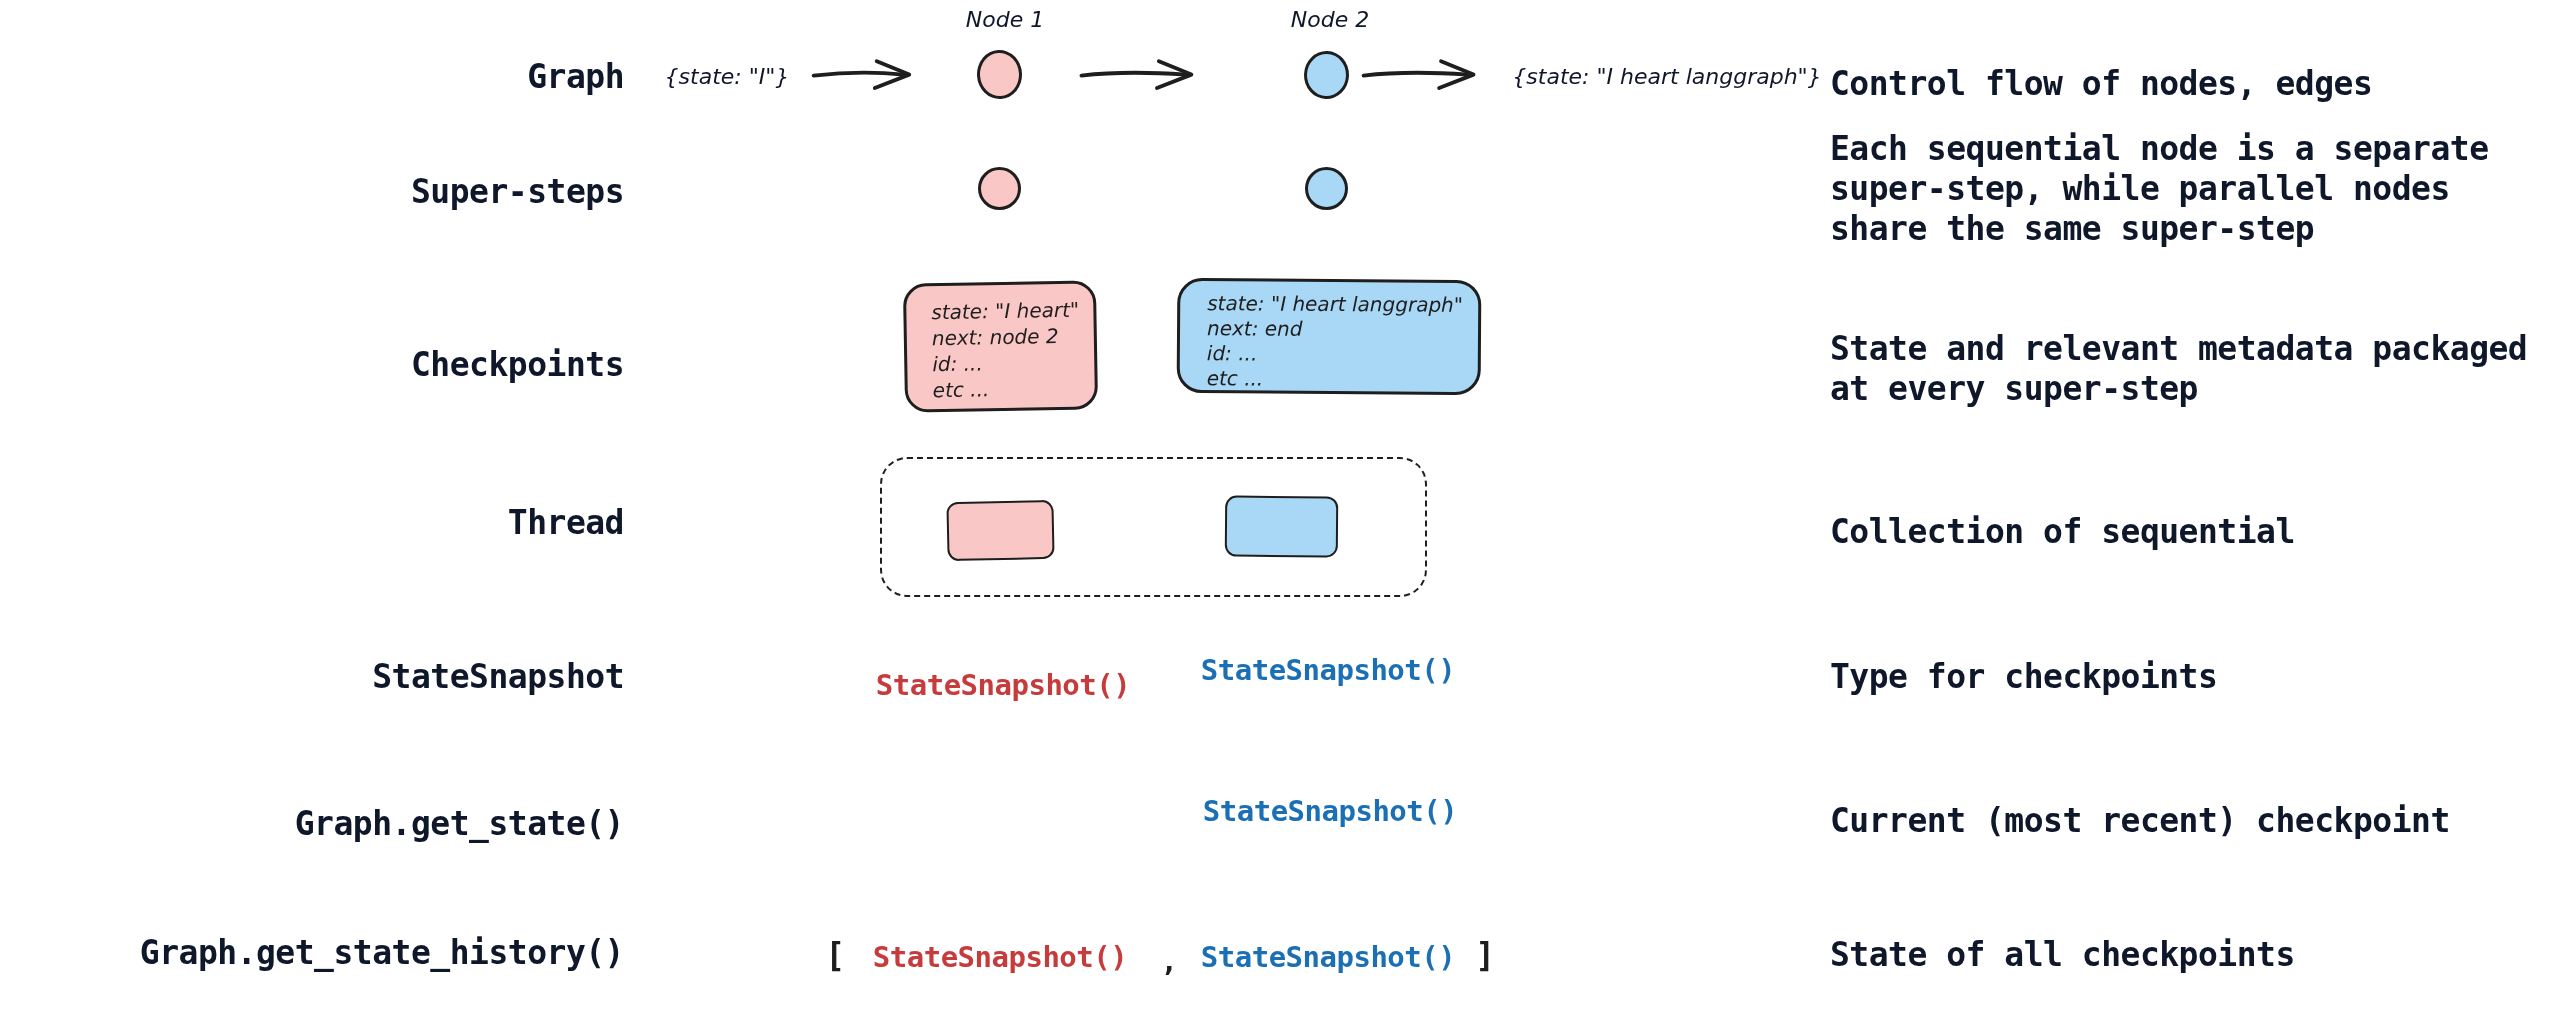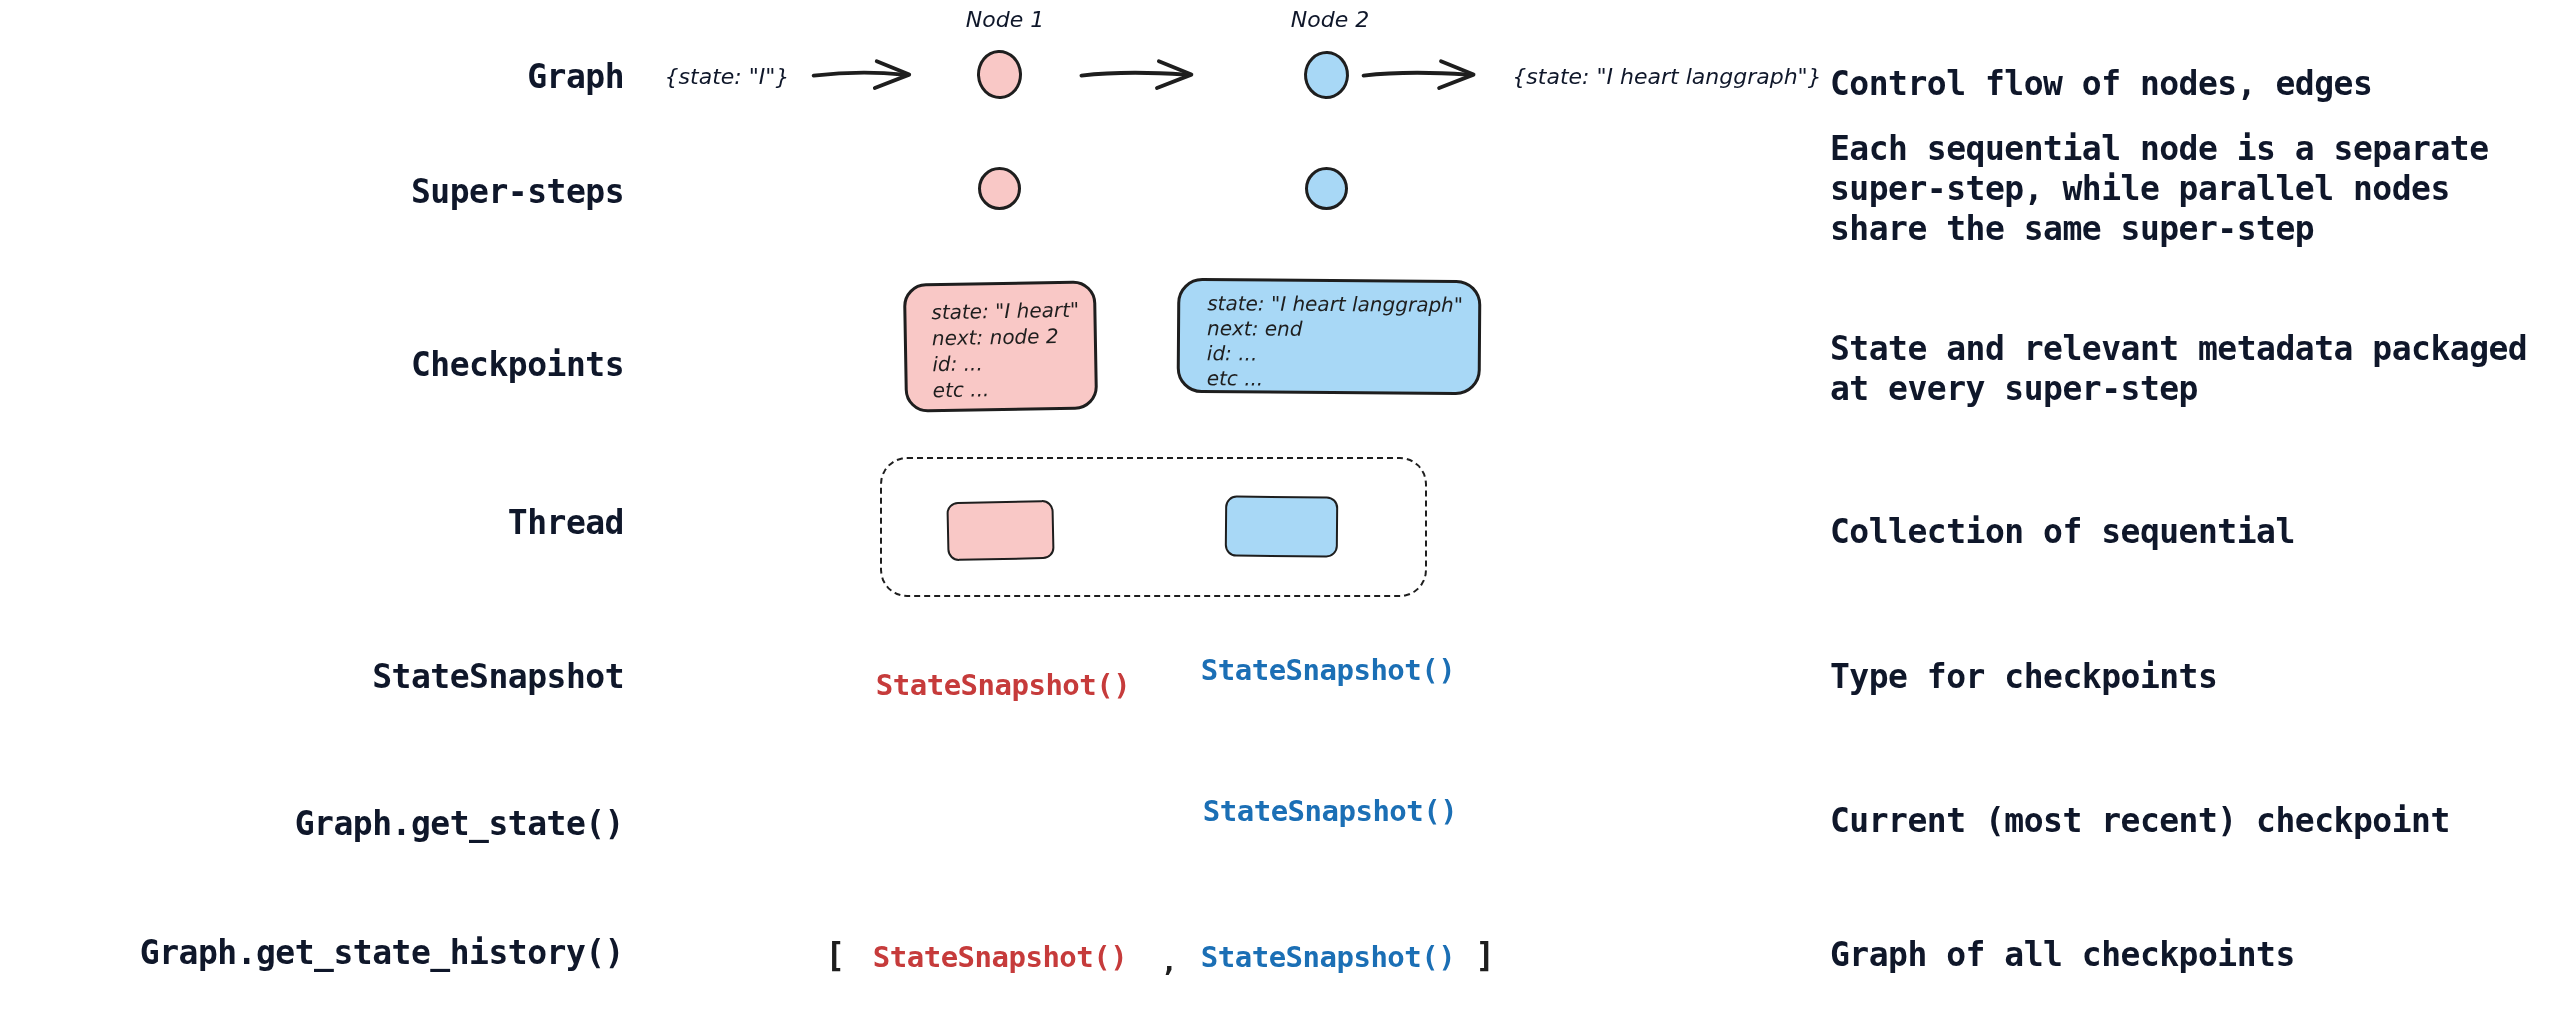--- a/index.html
+++ b/index.html
@@ -117,21 +117,21 @@
   <div class="mono desc" style="top:512px">
     <div>Collection of sequential</div>
   </div>
   <div class="mono desc" style="top:657px">
     <div>Type for checkpoints</div>
   </div>
   <div class="mono desc" style="top:801px">
     <div>Current (most recent) checkpoint</div>
   </div>
   <div class="mono desc" style="top:935px">
-    <div>Graph of all checkpoints</div>
+    <div>State of all checkpoints</div>
   </div>
 
   <div class="hand cx" style="left:1005px;top:19px;font-size:22px">Node 1</div>
   <div class="hand cx" style="left:1330px;top:19px;font-size:22px">Node 2</div>
   <div class="hand cx" style="left:727px;top:76px;font-size:22px">{state: "I"}</div>
   <div class="hand cx" style="left:1667px;top:76px;font-size:22px">{state: "I heart langgraph"}</div>
 
   <svg class="arrows" width="2576" height="1010" viewBox="0 0 2692 1056">
 
     <g stroke="#1e1e1e" stroke-width="4" fill="none" stroke-linecap="round" stroke-linejoin="round">

